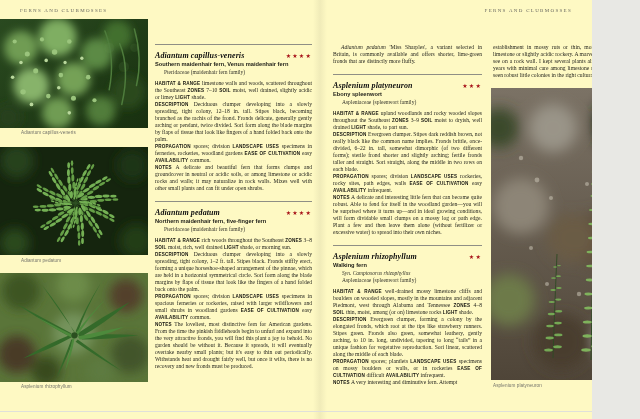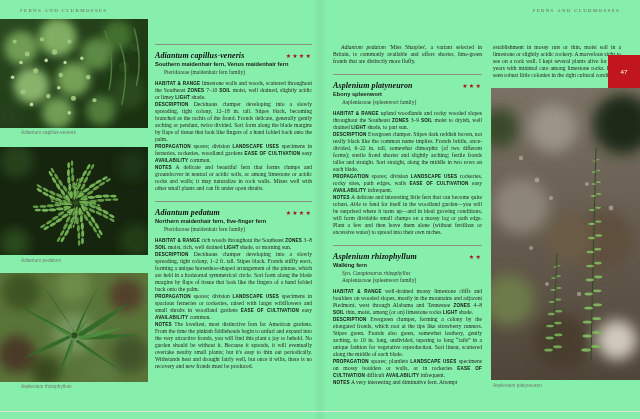--- a/index.html
+++ b/index.html
@@ -1,16 +1,16 @@
 <!DOCTYPE html>
 <html><head>
 <meta charset="utf-8">
 <style>
   html,body{margin:0;padding:0;background:#e8e8e4;}
-  #spread{position:relative;width:640px;height:419px;background:#86efac;overflow:hidden;
+  #spread{position:relative;width:592px;height:419px;background:#fef9c3;overflow:hidden;
     font-family:"Liberation Serif",serif;color:#26261f;}
   .runhead{position:absolute;top:8px;font-size:5px;letter-spacing:1.3px;color:#66665e;
     font-family:"Liberation Serif",serif;}
   .runhead.left{left:20px;}
   .runhead.right{right:20px;text-align:right;}
   .gutter{position:absolute;left:313px;top:0;width:14px;height:419px;
     background:linear-gradient(to right,rgba(0,0,0,0),rgba(60,60,50,.07),rgba(0,0,0,0));}
   .pageedge{position:absolute;left:0;top:411px;width:640px;height:1px;background:#e0e0da;}
   figure{margin:0;position:absolute;overflow:hidden;}
   figure svg{display:block;width:100%;height:100%;}

